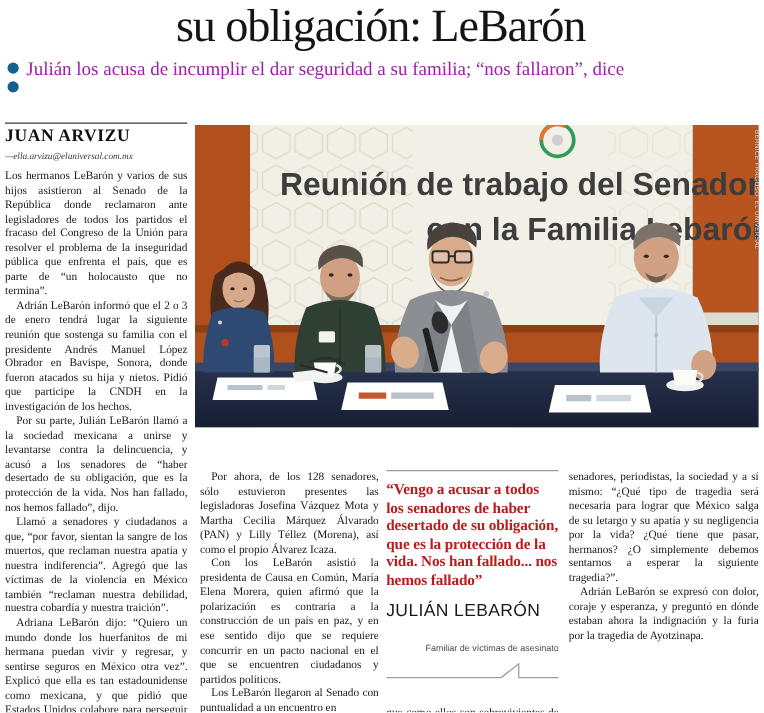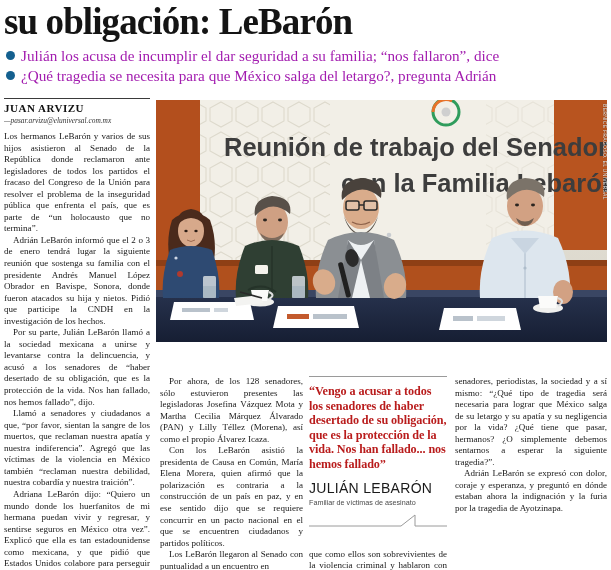--- a/index.html
+++ b/index.html
@@ -13,27 +13,28 @@
     height: 570px;
     overflow: hidden;
     font-family: "Liberation Serif", "DejaVu Serif", serif;
     color: #111111;
     position: relative;
   }
 
   
   .headline {
     font-family: "Liberation Serif", "DejaVu Serif", serif;
-    font-weight: bold;
+    font-weight: normal;
     font-size: 37px;
     line-height: 40px;
     letter-spacing: -0.9px;
     color: #141414;
     padding: 2px 6px 0 4px;
     white-space: nowrap;
+    text-align: center;
   }
 
   
   .kickers {
     padding: 4px 4px 0 6px;
   }
   .kicker-row {
     display: flex;
     align-items: baseline;
     gap: 6px;
@@ -74,21 +75,21 @@
     height: 474px;
     overflow: hidden;
   }
   .byline-rule {
     border-top: 1px solid #3a3a3a;
     margin: 2px 0 3px 0;
   }
   .byline-name {
     font-family: "Liberation Serif", "DejaVu Serif", serif;
     font-weight: bold;
-    font-size: 11px;
+    font-size: 14px;
     letter-spacing: 0.5px;
     color: #111;
     margin-bottom: 2px;
   }
   .byline-mail {
     font-family: "Liberation Serif", "DejaVu Serif", serif;
     font-style: italic;
     font-size: 7.4px;
     color: #333;
     margin-bottom: 6px;
@@ -200,24 +201,25 @@
   }
   .pq-author {
     margin-top: 8px;
     font-family: "Liberation Sans", "DejaVu Sans", sans-serif;
     font-weight: normal;
     font-size: 14px;
     letter-spacing: 0.3px;
     color: #1a1a1a;
   }
   .pq-role {
-    margin-top: 2px;
+    margin-top: 18px;
     font-family: "Liberation Sans", "DejaVu Sans", sans-serif;
     font-size: 7.2px;
     color: #4a4a4a;
+    text-align: right;
   }
   .pq-tail {
     margin-top: 7px;
     height: 13px;
     position: relative;
   }
   .pq-tail svg { display: block; }
   .col3-after {
     margin-top: 22px;
   }
@@ -227,30 +229,29 @@
 
 <div class="headline">su obligación: LeBarón</div>
 
 <div class="kickers">
   <div class="kicker-row">
     <span class="kicker-dot"></span>
     <span class="kicker-text">Julián los acusa de incumplir el dar seguridad a su familia; “nos fallaron”, dice</span>
   </div>
   <div class="kicker-row">
     <span class="kicker-dot"></span>
-    <span class="kicker-text">¿Qué tragedia se necesita para que México salga del letargo?, pregunta Adrián</span>
   </div>
 </div>
 
 <div class="content">
 
   <div class="col1">
     <div class="byline-rule"></div>
     <div class="byline-name">JUAN ARVIZU</div>
-    <div class="byline-mail">—pasar.arvizu@eluniversal.com.mx</div>
+    <div class="byline-mail">—ella.arvizu@eluniversal.com.mx</div>
     <div class="body-text">
       <p class="first">Los hermanos LeBarón y varios de sus hijos asistieron al Senado de la República donde reclamaron ante legisladores de todos los partidos el fracaso del Congreso de la Unión para resolver el problema de la inseguridad pública que enfrenta el país, que es parte de “un holocausto que no termina”.</p>
       <p>Adrián LeBarón informó que el 2 o 3 de enero tendrá lugar la siguiente reunión que sostenga su familia con el presidente Andrés Manuel López Obrador en Bavispe, Sonora, donde fueron atacados su hija y nietos. Pidió que participe la CNDH en la investigación de los hechos.</p>
       <p>Por su parte, Julián LeBarón llamó a la sociedad mexicana a unirse y levantarse contra la delincuencia, y acusó a los senadores de “haber desertado de su obligación, que es la protección de la vida. Nos han fallado, nos hemos fallado”, dijo.</p>
       <p>Llamó a senadores y ciudadanos a que, “por favor, sientan la sangre de los muertos, que reclaman nuestra apatía y nuestra indiferencia”. Agregó que las víctimas de la violencia en México también “reclaman nuestra debilidad, nuestra cobardía y nuestra traición”.</p>
       <p>Adriana LeBarón dijo: “Quiero un mundo donde los huerfanitos de mi hermana puedan vivir y regresar, y sentirse seguros en México otra vez”. Explicó que ella es tan estadounidense como mexicana, y que pidió que Estados Unidos colabore para perseguir a los autores de los asesinatos.</p>
 
     </div>
   </div>
 

